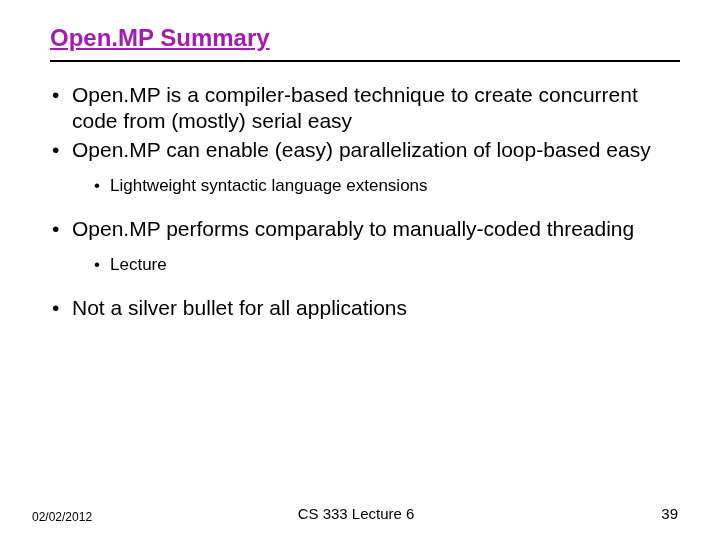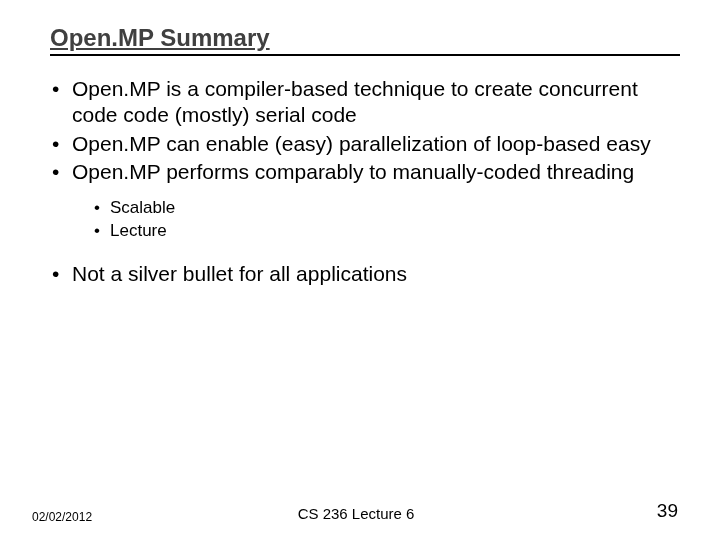--- a/index.html
+++ b/index.html
@@ -12,23 +12,23 @@
     position: relative;
     overflow: hidden;
   }
   .title-wrap {
     padding: 24px 0 0 50px;
   }
   .title {
     font-size: 24px;
     font-weight: bold;
     text-decoration: underline;
-    color: #404040;
+    color: #a21caf;
     display: inline-block;
-    padding-bottom: 4px;
+    padding-bottom: 10px;
   }
   .title-rule {
     border: none;
     border-top: 2px solid #000;
     margin: 0 40px 0 50px;
     margin-top: -2px;
   }
   .content {
     padding: 20px 48px 0 48px;
   }
@@ -86,51 +86,53 @@
     left: 0;
     right: 0;
     text-align: center;
     bottom: 2px;
     font-size: 15px;
   }
   .footer .page {
     position: absolute;
     right: 34px;
     bottom: 2px;
-    font-size: 19px;
+    font-size: 15px;
   }
 </style>
 </head>
 <body>
 
 <div class="title-wrap">
   <span class="title">Open.MP Summary</span>
 </div>
 <hr class="title-rule">
 
 <div class="content">
   <ul class="top">
-    <li>Open.MP is a compiler-based technique to create concurrent code code (mostly) serial code</li>
+    <li>Open.MP is a compiler-based technique to create concurrent code from (mostly) serial easy</li>
     <li>
       <span>Open.MP can enable (easy) parallelization of loop-based easy</span>
+      <ul class="sub">
+        <li>Lightweight syntactic language extensions</li>
+      </ul>
     </li>
   </ul>
 
   <ul class="top">
     <li>
       <span>Open.MP performs comparably to manually-coded threading</span>
       <ul class="sub">
-        <li>Scalable</li>
         <li>Lecture</li>
       </ul>
     </li>
   </ul>
 
   <ul class="top">
     <li>Not a silver bullet for all applications</li>
   </ul>
 </div>
 
 <div class="footer">
   <div class="date">02/02/2012</div>
-  <div class="center">CS 236 Lecture 6</div>
+  <div class="center">CS 333 Lecture 6</div>
   <div class="page">39</div>
 </div>
 
 </body></html>

